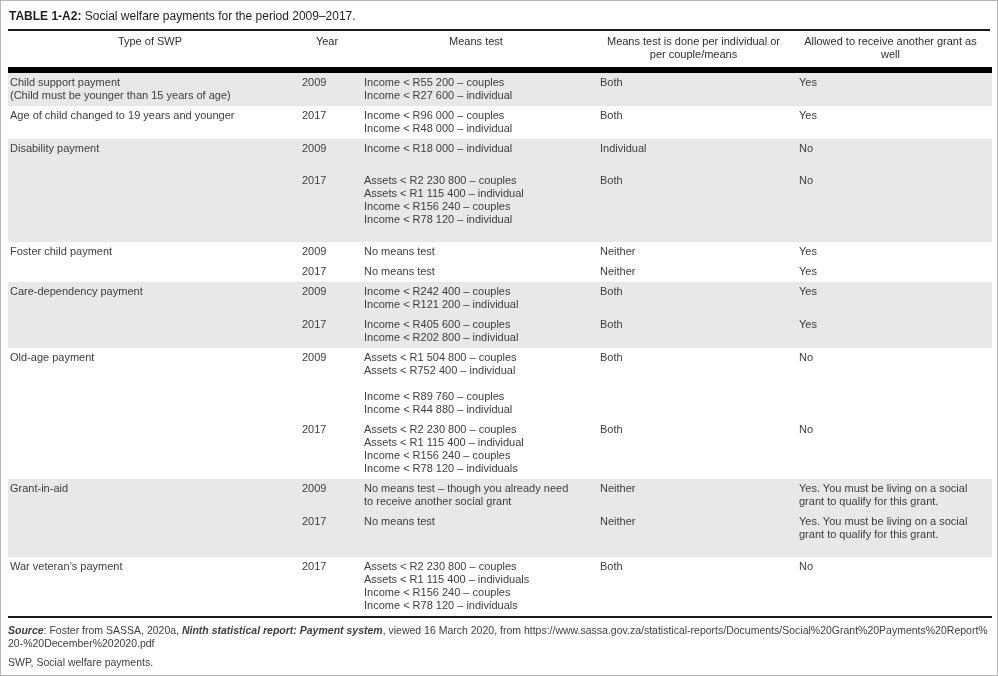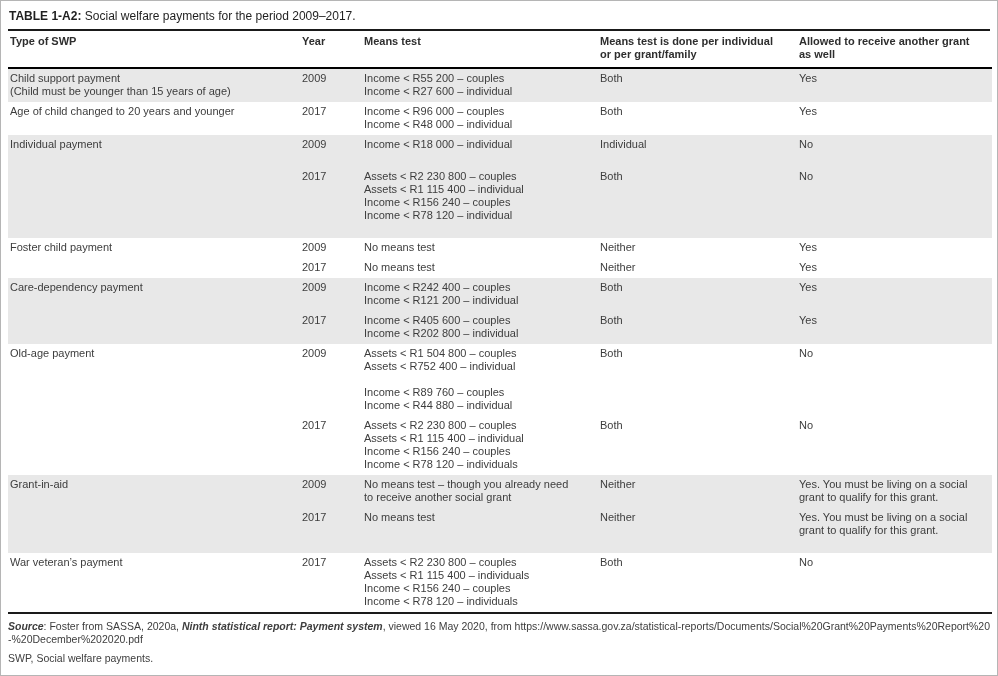--- a/index.html
+++ b/index.html
@@ -29,27 +29,27 @@
     color: #3d3d3d;
     border-bottom: 2px solid #1a1a1a;
   }
   col.c1 { width: 292px; }
   col.c2 { width: 62px; }
   col.c3 { width: 236px; }
   col.c4 { width: 199px; }
   col.c5 { width: 195px; }
 
   thead th {
-    text-align: left;
+    text-align: center;
     vertical-align: top;
-    font-weight: bold;
+    font-weight: normal;
     color: #2e2e2e;
     line-height: 13px;
     padding: 4px 10px 6px 2px;
-    border-bottom: 2px solid #000000;
+    border-bottom: 6px solid #000000;
   }
 
   tbody.shaded { background: #e8e8e8; border-radius: 11px; }
   td {
     vertical-align: top;
     line-height: 13px;
     padding: 3px 10px 4px 2px;
   }
   tr.extra-space td { padding-bottom: 16px; }
   td .line { min-height: 13px; }
@@ -80,21 +80,21 @@
         <col class="c2">
         <col class="c3">
         <col class="c4">
         <col class="c5">
     </colgroup>
     <thead>
       <tr>
         <th>Type of SWP</th>
         <th>Year</th>
         <th>Means test</th>
-        <th>Means test is done per individual or per grant/family</th>
+        <th>Means test is done per individual or per couple/means</th>
         <th>Allowed to receive another grant as well</th>
       </tr>
     </thead>
 
   <tbody class="shaded">
         <tr>
           <td rowspan="1">
             <div class="line">Child support payment</div>
             <div class="line">(Child must be younger than 15 years of age)</div>
           </td>
@@ -103,35 +103,35 @@
             <div class="line">Income &lt; R55 200 – couples</div>
             <div class="line">Income &lt; R27 600 – individual</div>
           </td>
           <td>Both</td>
           <td>Yes</td>
         </tr>
       </tbody>
       <tbody>
         <tr>
           <td rowspan="1">
-            <div class="line">Age of child changed to 20 years and younger</div>
+            <div class="line">Age of child changed to 19 years and younger</div>
           </td>
           <td>2017</td>
           <td>
             <div class="line">Income &lt; R96 000 – couples</div>
             <div class="line">Income &lt; R48 000 – individual</div>
           </td>
           <td>Both</td>
           <td>Yes</td>
         </tr>
       </tbody>
       <tbody class="shaded">
         <tr class="extra-space">
           <td rowspan="2">
-            <div class="line">Individual payment</div>
+            <div class="line">Disability payment</div>
           </td>
           <td>2009</td>
           <td>
             <div class="line">Income &lt; R18 000 – individual</div>
           </td>
           <td>Individual</td>
           <td>No</td>
         </tr>
         <tr class="extra-space">
           <td>2017</td>
@@ -251,17 +251,17 @@
             <div class="line">Income &lt; R156 240 – couples</div>
             <div class="line">Income &lt; R78 120 – individuals</div>
           </td>
           <td>Both</td>
           <td>No</td>
         </tr>
       </tbody>
     </table>
 
   <div class="footer">
-    <p class="source"><span class="i">Source</span><span class="">: Foster from SASSA, 2020a, </span><span class="i">Ninth statistical report: Payment system</span><span class="">, viewed 16 May 2020, from </span><span class=" url">https://www.sassa.gov.za/statistical-reports/Documents/Social%20Grant%20Payments%20Report%20-%20December%202020.pdf</span></p>
+    <p class="source"><span class="i">Source</span><span class="">: Foster from SASSA, 2020a, </span><span class="i">Ninth statistical report: Payment system</span><span class="">, viewed 16 March 2020, from </span><span class=" url">https://www.sassa.gov.za/statistical-reports/Documents/Social%20Grant%20Payments%20Report%20-%20December%202020.pdf</span></p>
     <p class="abbrev">SWP, Social welfare payments.</p>
   </div>
 
 </div>
 
 </body></html>

